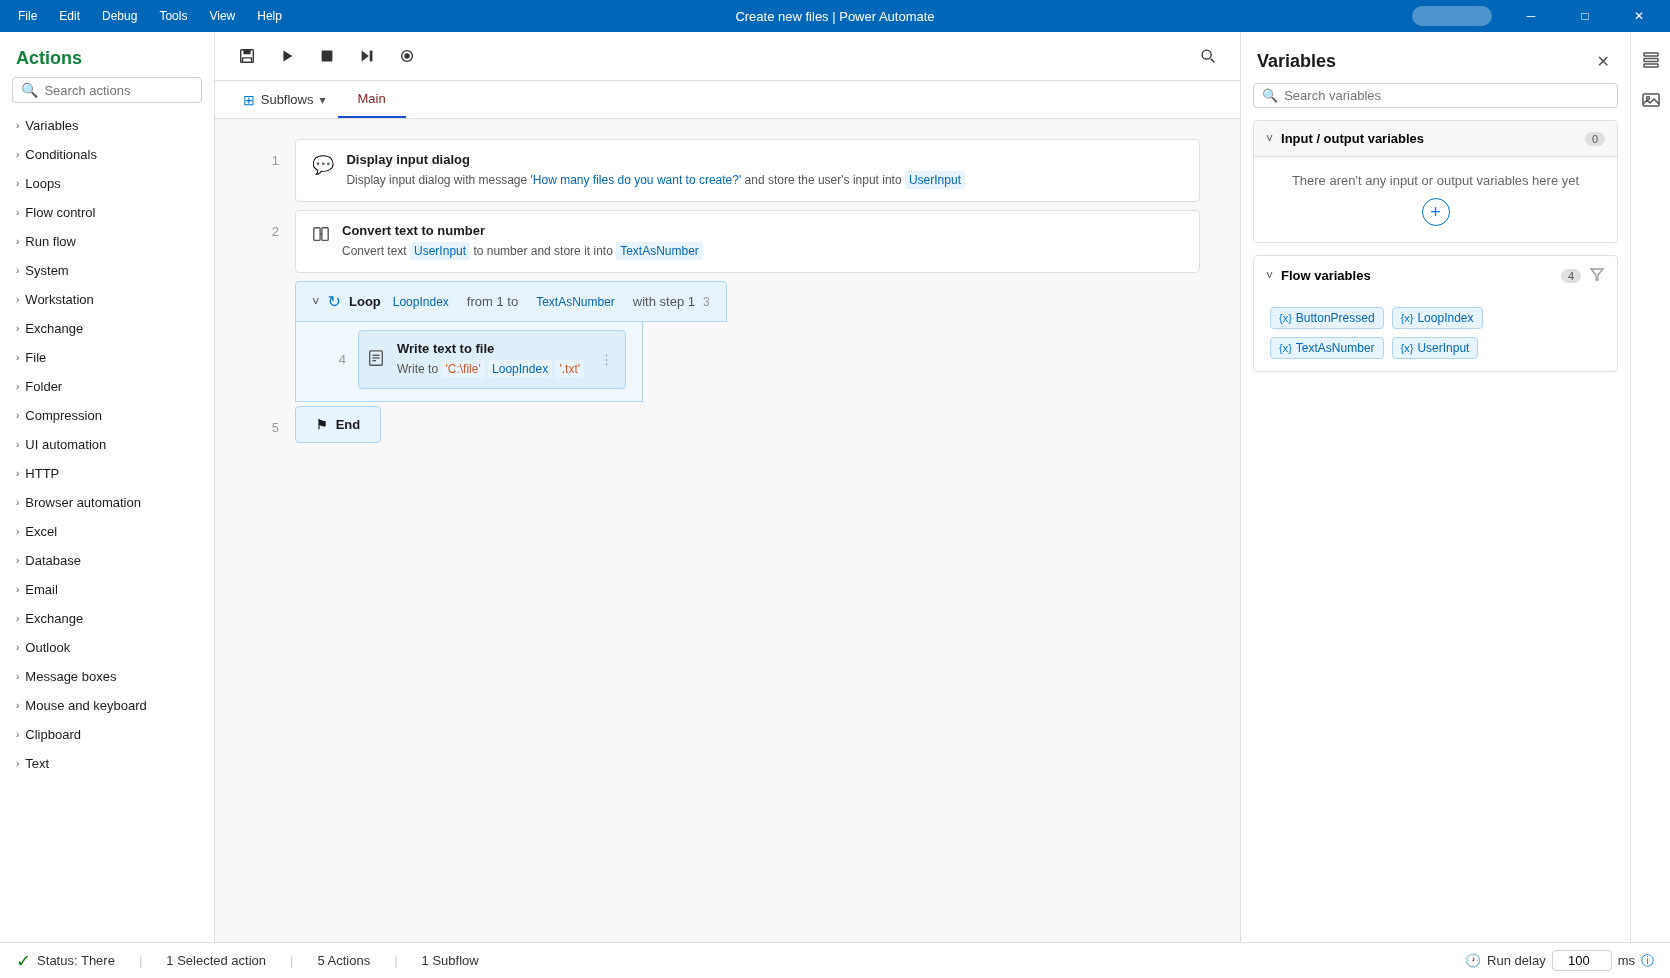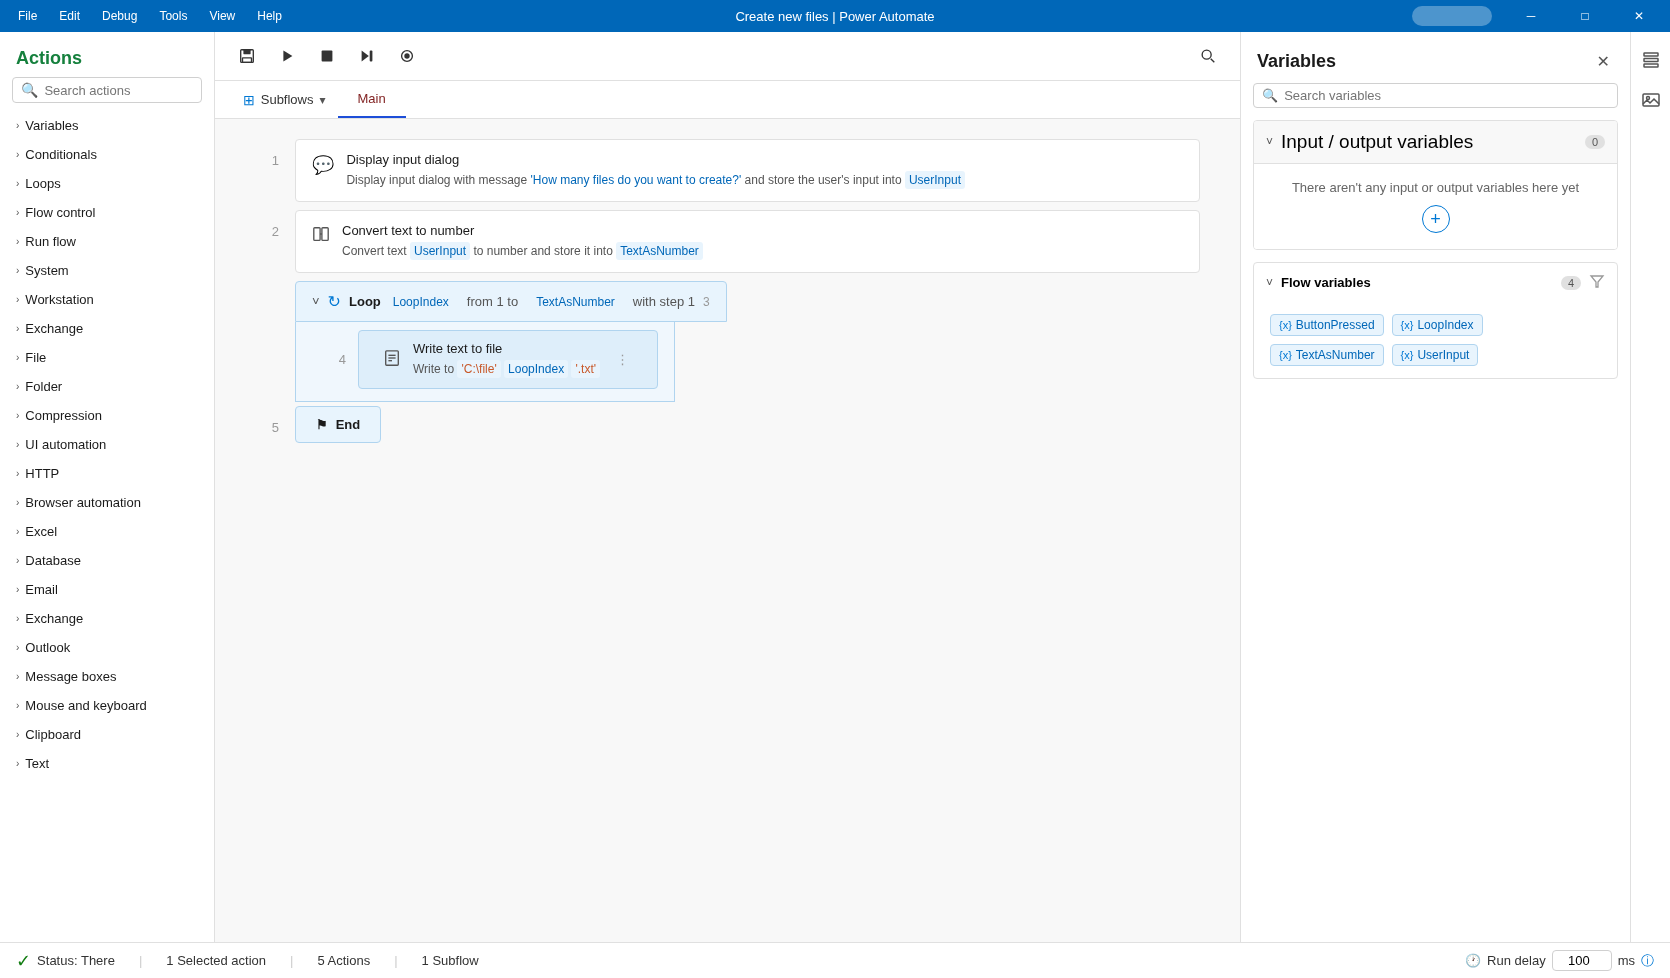--- a/index.html
+++ b/index.html
@@ -205,21 +205,21 @@
       border: 1px solid #e0e0e0;
       border-radius: 4px;
       padding: 12px 16px;
       display: flex;
       align-items: flex-start;
       gap: 12px;
       margin-bottom: 4px;
     }
     .flow-step-icon { font-size: 18px; color: #555; flex-shrink: 0; margin-top: 2px; }
     .flow-step-content { flex: 1; }
-    .flow-step-title { font-weight: 400; font-size: 13px; color: #1a1a1a; margin-bottom: 4px; }
+    .flow-step-title { font-weight: 700; font-size: 13px; color: #1a1a1a; margin-bottom: 4px; }
     .flow-step-desc { font-size: 12px; color: #555; line-height: 1.5; }
     .flow-step-more { color: #999; cursor: pointer; padding: 4px; }
     .var-tag {
       display: inline-block;
       background: #e8f4fd;
       color: #0067b8;
       border-radius: 3px;
       padding: 0 4px;
       font-size: 12px;
     }
@@ -248,21 +248,21 @@
       border-left: 1px solid #b0d4ef;
       border-right: 1px solid #b0d4ef;
       border-bottom: 1px solid #b0d4ef;
       background: #f0f7fd;
       padding: 8px 16px 8px 32px;
     }
     .loop-inner-step {
       background: #deeefa;
       border: 1px solid #b0d4ef;
       border-radius: 4px;
-      padding: 10px 24px;
+      padding: 10px 8px;
       display: flex;
       align-items: center;
       gap: 12px;
     }
     .loop-inner-step .flow-step-more { margin-left: auto; }
 
     
     .end-step {
       background: #e8f4fd;
       border: 1px solid #b0d4ef;
@@ -324,22 +324,22 @@
     .var-section-header {
       padding: 10px 12px;
       display: flex;
       align-items: center;
       gap: 8px;
       background: #f8f8f8;
       border-bottom: 1px solid #e0e0e0;
       cursor: pointer;
     }
     .var-section-title {
-      font-weight: 400;
-      font-size: 19px;
+      font-weight: 700;
+      font-size: 13px;
       flex: 1;
     }
     .var-count {
       background: #e0e0e0;
       color: #555;
       border-radius: 10px;
       padding: 1px 7px;
       font-size: 11px;
     }
     .var-section-body {

